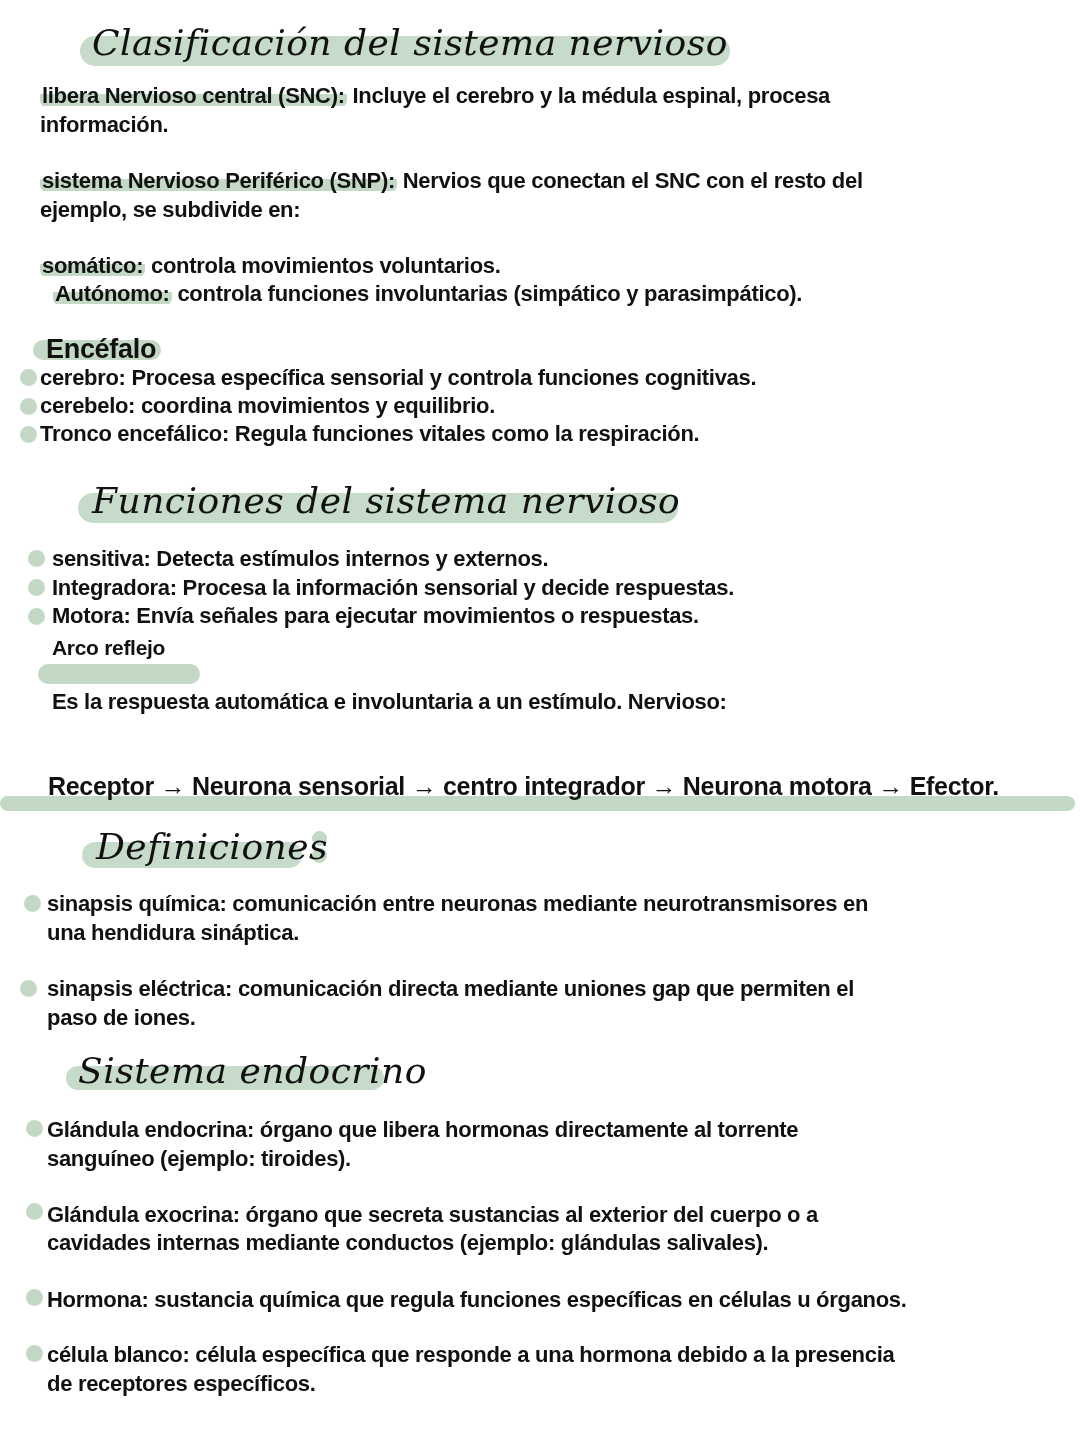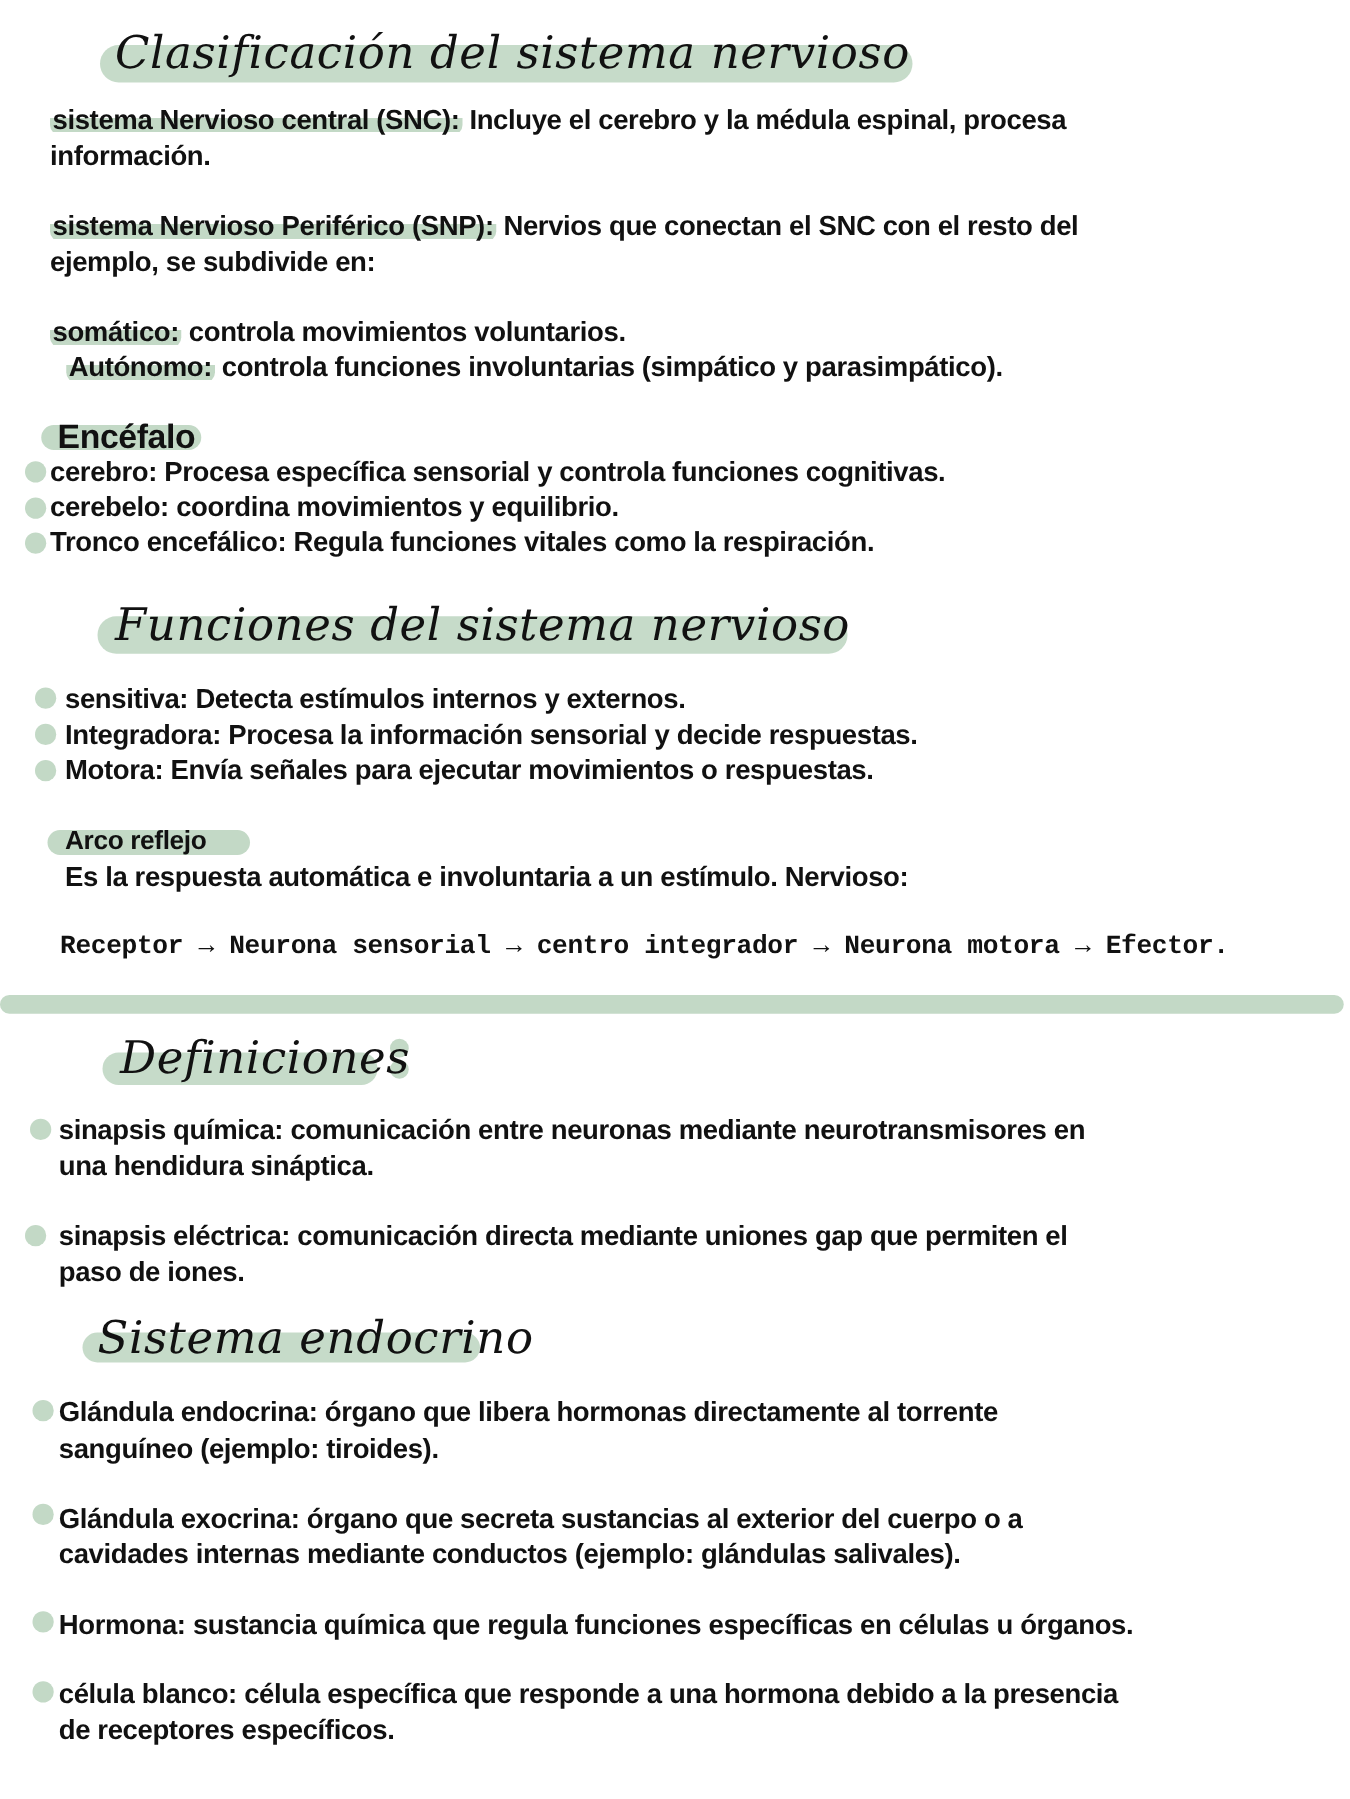--- a/index.html
+++ b/index.html
@@ -17,21 +17,21 @@
   .divider { position: absolute; left: 0; top: 796px; width: 1075px; height: 15px;
              background: #c3d9c6; border-radius: 8px; }
 </style>
 </head>
 <body>
 
 <div class="title-bg" style="left:80px;top:36px;width:650px;height:30px;"></div>
 <div class="title" style="left:92px;top:22px;">Clasificación del sistema nervioso</div>
 
 <div class="line" style="left:40px;top:82px;">
-  <span class="hl">sistema Nervioso central (SNC):</span><span> Incluye el cerebro y la médula espinal, procesa</span>
+  <span class="hl">libera Nervioso central (SNC):</span><span> Incluye el cerebro y la médula espinal, procesa</span>
 </div>
 <div class="line" style="left:40px;top:111px;">información.</div>
 
 <div class="line" style="left:40px;top:167px;">
   <span class="hl">sistema Nervioso Periférico (SNP):</span><span> Nervios que conectan el SNC con el resto del</span>
 </div>
 <div class="line" style="left:40px;top:196px;">ejemplo, se subdivide en:</div>
 
 <div class="line" style="left:40px;top:252px;">
   <span class="hl">somático:</span><span> controla movimientos voluntarios.</span>
@@ -54,23 +54,23 @@
 <div class="title" style="left:92px;top:480px;">Funciones del sistema nervioso</div>
 
 <div class="dot" style="left:28px;top:550px;"></div>
 <div class="line" style="left:52px;top:545px;">sensitiva: Detecta estímulos internos y externos.</div>
 <div class="dot" style="left:28px;top:579px;"></div>
 <div class="line" style="left:52px;top:574px;">Integradora: Procesa la información sensorial y decide respuestas.</div>
 <div class="dot" style="left:28px;top:608px;"></div>
 <div class="line" style="left:52px;top:602px;">Motora: Envía señales para ejecutar movimientos o respuestas.</div>
 
 <div class="pill" style="left:38px;top:664px;width:162px;height:20px;"></div>
-<div class="line" style="left:52px;top:659px;font-size:21px;">Arco reflejo</div>
+<div class="line" style="left:52px;top:634px;font-size:21px;">Arco reflejo</div>
 <div class="line" style="left:52px;top:688px;">Es la respuesta automática e involuntaria a un estímulo. Nervioso:</div>
-<div class="line" style="left:48px;top:744px;font-size:21px;font-family:Liberation Mono, monospace;">Receptor → Neurona sensorial → centro integrador → Neurona motora → Efector.</div>
+<div class="line" style="left:48px;top:772px;font-size:25px;">Receptor → Neurona sensorial → centro integrador → Neurona motora → Efector.</div>
 
 <div class="divider"></div>
 
 <div class="title-bg" style="left:82px;top:842px;width:220px;height:26px;"></div>
 <div class="dot" style="left:312px;top:831px;width:15px;height:15px;"></div>
 <div class="dot" style="left:312px;top:848px;width:15px;height:15px;"></div>
 <div class="title" style="left:96px;top:826px;">Definiciones</div>
 
 <div class="dot" style="left:24px;top:895px;"></div>
 <div class="line" style="left:47px;top:890px;">sinapsis química: comunicación entre neuronas mediante neurotransmisores en</div>

